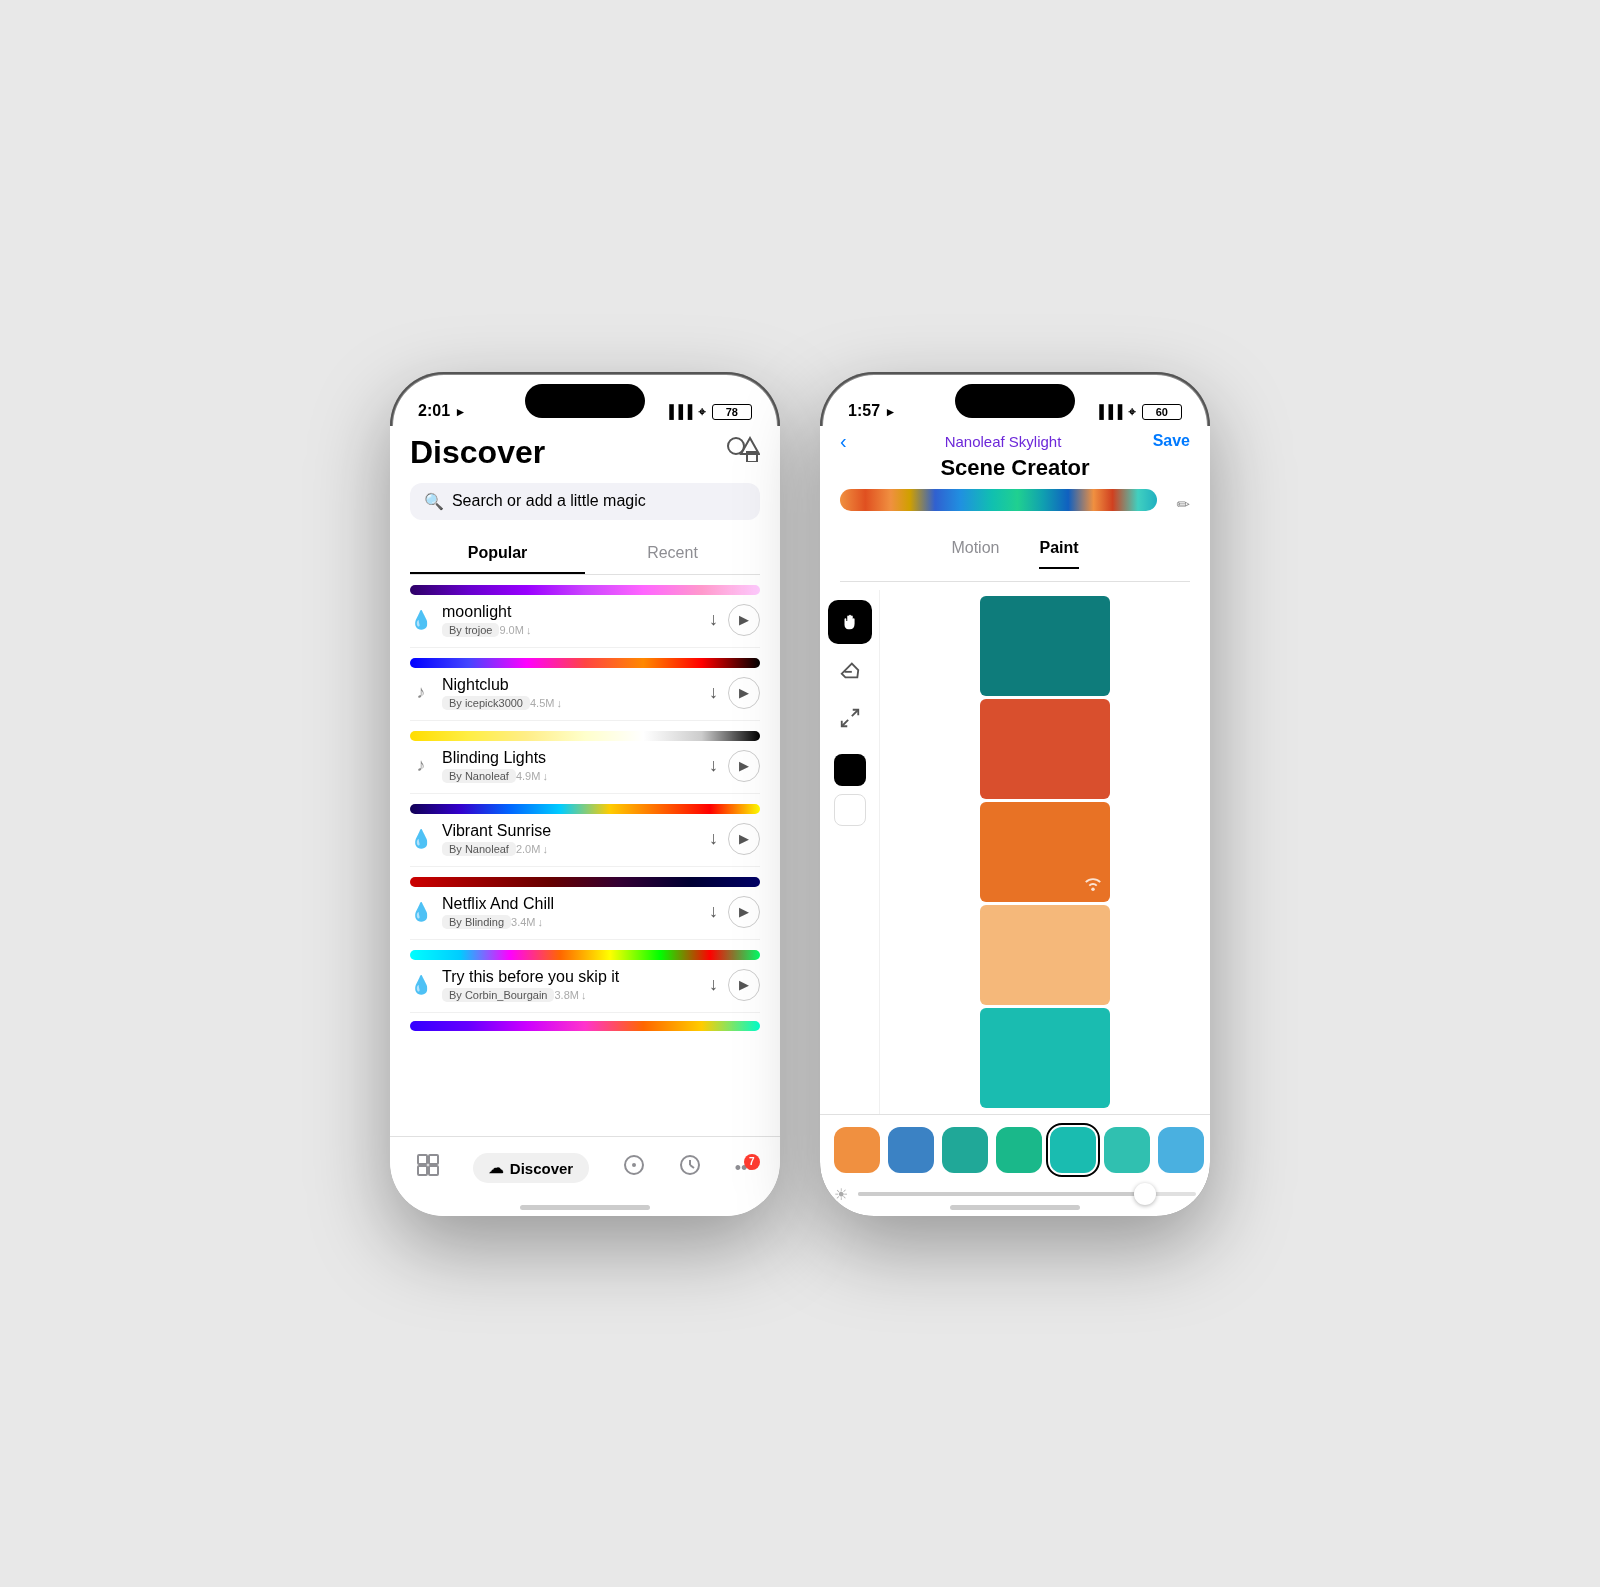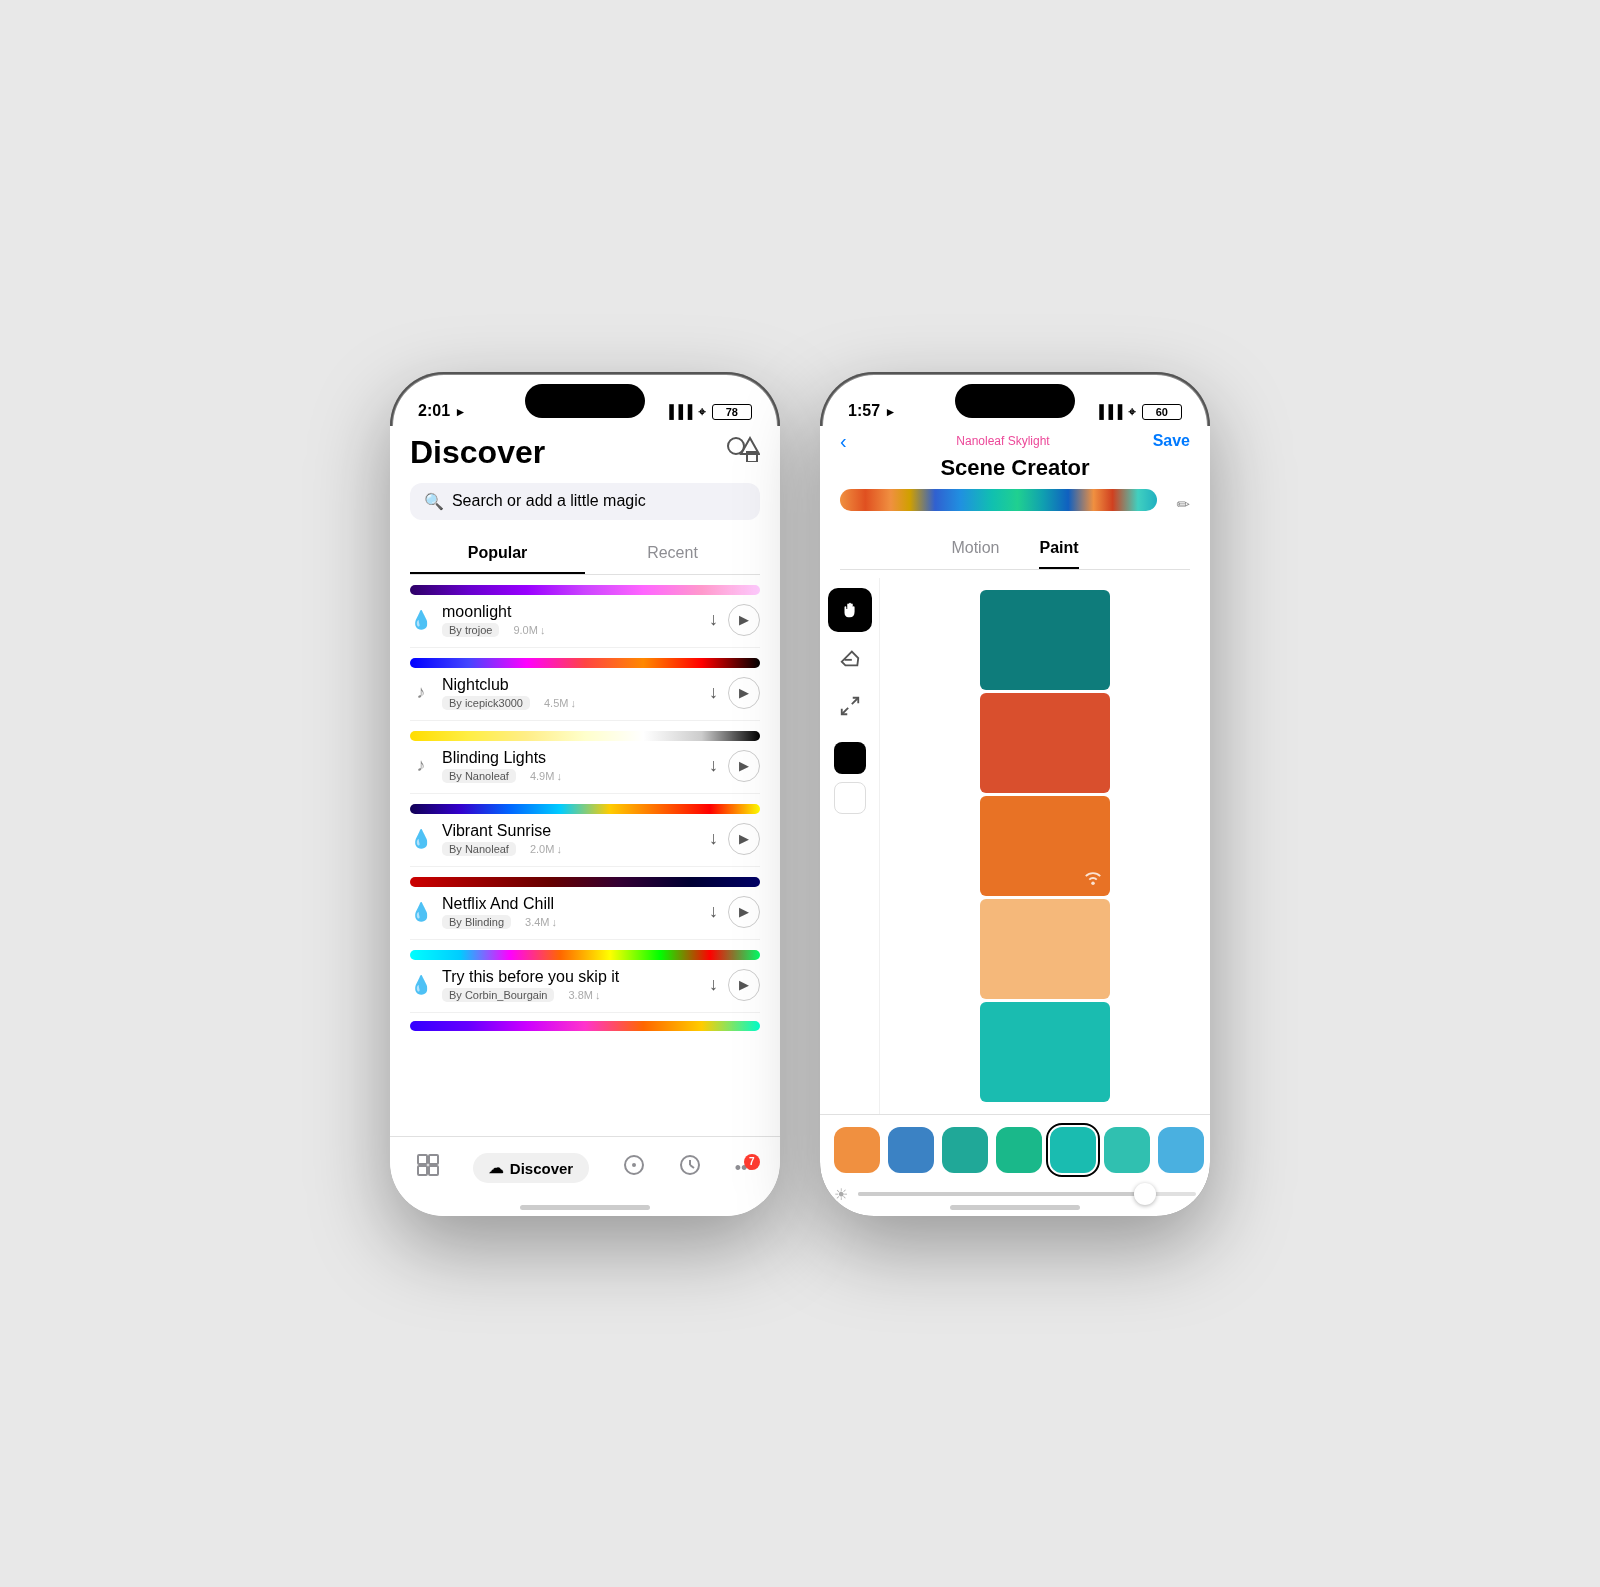--- a/index.html
+++ b/index.html
@@ -199,21 +199,21 @@
 
     .scene-name {
       font-size: 16px;
       font-weight: 500;
       color: #000;
     }
 
     .scene-sub {
       display: flex;
       align-items: center;
-      gap: 14px;
+      gap: 0;
       margin-top: 2px;
     }
 
     .scene-author {
       background: #f0f0f0;
       border-radius: 5px;
       padding: 1px 7px;
       font-size: 11px;
       color: #555;
     }
@@ -365,21 +365,21 @@
       align-items: center;
       gap: 10px;
       margin-bottom: 10px;
     }
 
     .creator-tabs {
       display: flex;
       justify-content: center;
       gap: 40px;
       border-bottom: 1px solid #e0e0e0;
-      padding-bottom: 0;
+      padding-bottom: 12px;
       margin-bottom: 0;
     }
 
     .creator-tab {
       padding: 8px 0 10px;
       font-size: 16px;
       cursor: pointer;
       color: #8e8e93;
     }
 
@@ -784,21 +784,21 @@
     </div>
   </div>
 
   <div class="phone-content">
     <div class="scene-creator">
 
       <div class="creator-header">
         <div class="creator-nav">
           <div class="back-btn">‹</div>
           <div style="flex:1;text-align:center">
-            <div style="font-size:12px;color:#ec4899">Nanoleaf Skylight</div>
+            <div style="font-size:15px;color:#6d28d9">Nanoleaf Skylight</div>
           </div>
           <div class="save-btn">Save</div>
         </div>
         <div class="header-title">Scene Creator</div>
 
         <div class="gradient-row">
           <div class="gradient-strip" style="flex:1;background:linear-gradient(to right, #f09040 0%, #e05020 8%, #f09040 16%, #d0a000 22%, #3060d0 30%, #2090e0 38%, #10c0b0 48%, #20d090 56%, #10a0b0 64%, #1060c0 72%, #f09040 80%, #d04020 86%, #40d0c0 94%, #20b0c0 100%);"></div>
           <span style="margin-left:10px;color:#888;font-size:16px">✏</span>
         </div>
 

